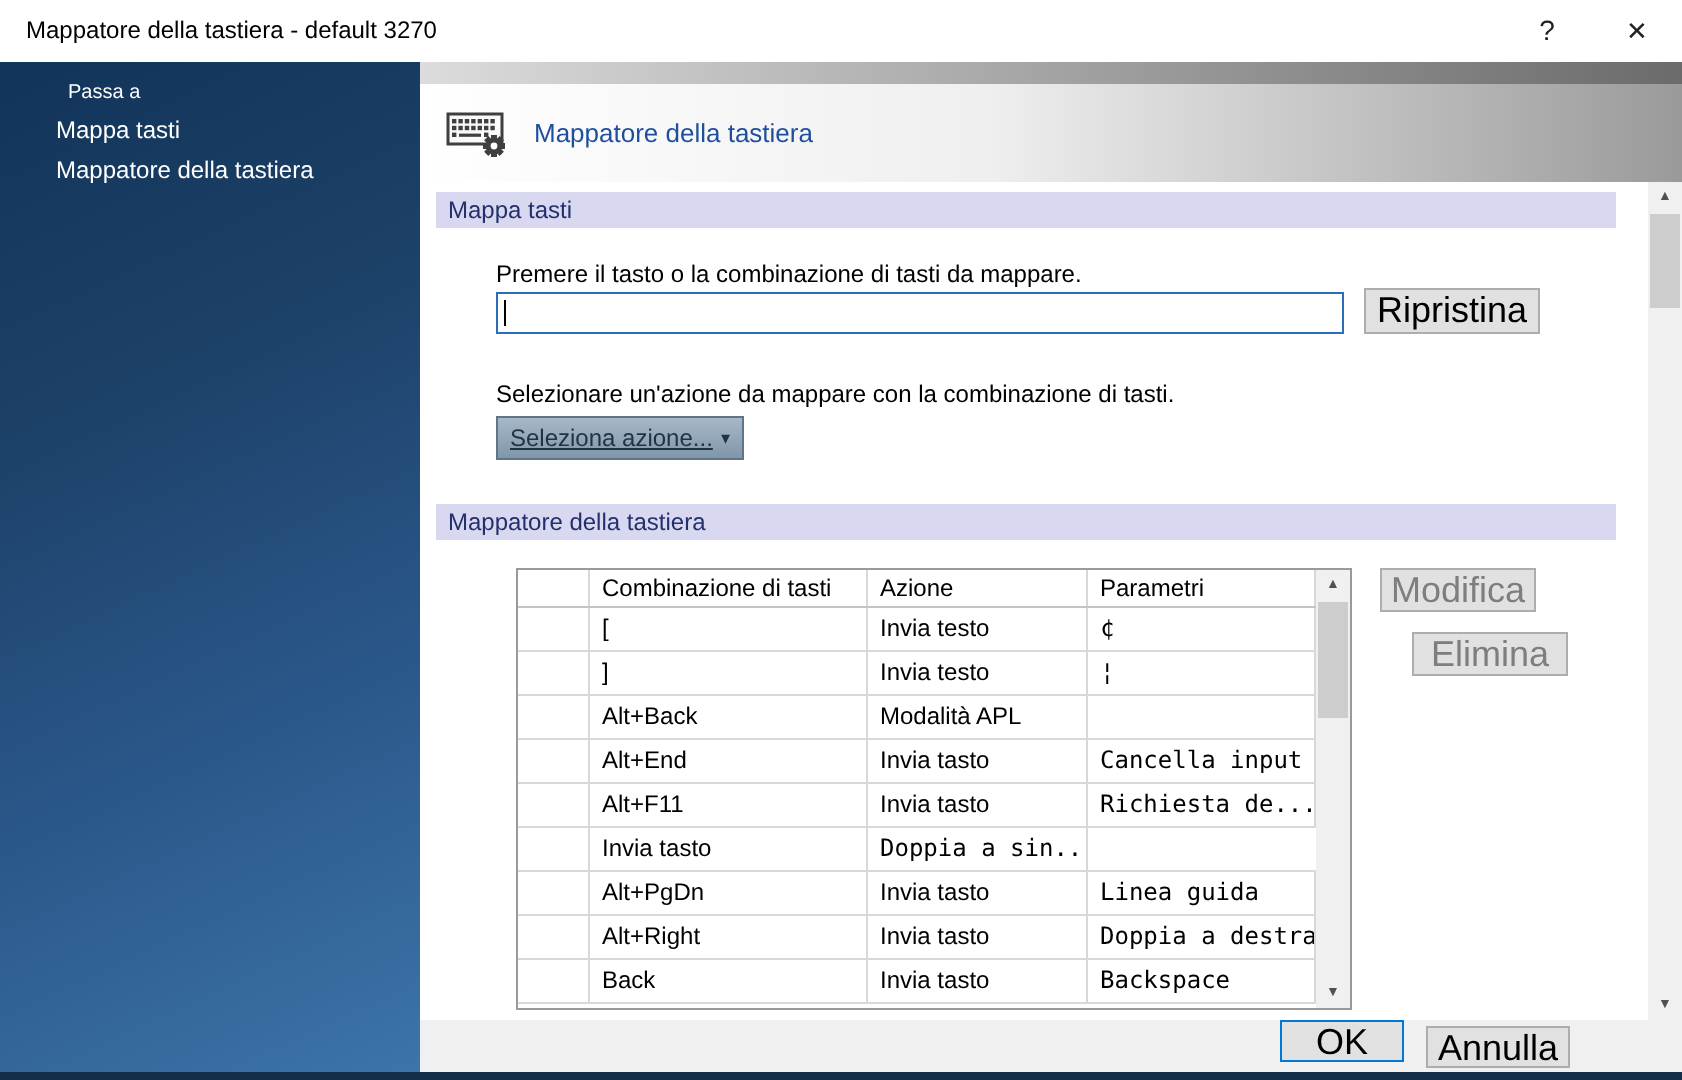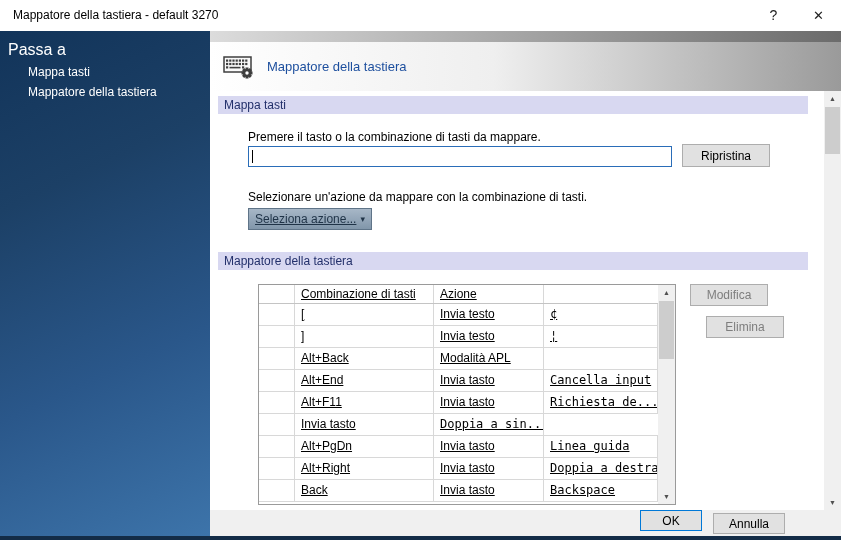--- a/index.html
+++ b/index.html
@@ -9,52 +9,52 @@
   
   .titlebar{position:absolute;left:0;top:0;width:841px;height:31px;background:#ffffff;}
   .title{position:absolute;left:13px;top:0;line-height:31px;font-size:12px;color:#000;}
   .tb-btn{position:absolute;top:0;width:45px;height:31px;text-align:center;line-height:31px;color:#222;}
   .tb-help{right:45px;font-size:14px;}
   .tb-close{right:0;font-size:13px;}
 
   
   .sidebar{position:absolute;left:0;top:31px;width:210px;height:505px;
     background:linear-gradient(155deg,#12345a 0%,#1c4066 30%,#2a578a 65%,#3d74aa 100%);color:#fff;}
-  .sb-header{padding:10px 0 0 8px;font-size:16px;}
+  .sb-header{padding:10px 0 0 8px;font-size:10px;margin-left:26px;}
   .sb-item{padding-left:28px;margin-top:6px;font-size:12px;cursor:pointer;white-space:nowrap;}
 
   
   .banner{position:absolute;left:210px;top:31px;width:631px;height:60px;}
   .banner-strip{height:11px;background:linear-gradient(to right,#dcdcdc,#6b6b6b);}
   .banner-main{height:49px;background:linear-gradient(to right,#ffffff 0%,#efefef 45%,#9a9a9a 100%);
     display:flex;align-items:center;padding-left:13px;}
   .kb-icon{width:32px;height:27px;margin-right:12px;display:inline-block;}
   .banner-title{color:#1d4f9e;font-size:13px;}
 
   
   .content{position:absolute;left:210px;top:91px;width:614px;height:419px;background:#fff;}
   .section-header{position:absolute;left:8px;width:590px;height:18px;background:#d8d8f1;color:#23306b;
     line-height:18px;padding-left:6px;box-sizing:border-box;font-size:12px;}
   .s1{top:5px;} .s2{top:161px;}
   .instr{position:absolute;left:38px;font-size:12px;color:#000;white-space:nowrap;}
   .i1{top:39px;} .i2{top:99px;}
   .key-input{position:absolute;left:38px;top:55px;width:422px;height:19px;border:1px solid #2a6db8;background:#fff;}
   .caret{position:absolute;left:3px;top:3px;width:1px;height:13px;background:#000;}
-  .btn{font-family:inherit;font-size:12px;background:#e1e1e1;border:1px solid #adadad;color:#000;cursor:pointer;}
+  .btn{font-family:inherit;font-size:18px;background:#e1e1e1;border:1px solid #adadad;color:#000;cursor:pointer;}
   .ripristina{position:absolute;left:472px;top:53px;width:88px;height:23px;}
   .action-dropdown{position:absolute;left:38px;top:117px;width:124px;height:22px;
     background:linear-gradient(#a7b7c7,#8196aa);border:1px solid #5f7488;
     display:flex;align-items:center;justify-content:space-between;padding:4px 6px;box-sizing:border-box;color:#1f3347;cursor:pointer;}
   .ad-label{text-decoration:underline;font-size:12px;white-space:nowrap;}
   .ad-arrow{font-size:9px;margin-left:4px;}
 
   
   .table-wrap{position:absolute;left:48px;top:193px;width:418px;height:221px;overflow:hidden;
     border:1px solid #9a9a9a;box-sizing:border-box;display:flex;background:#fff;}
-  .tbl{width:399px;text-decoration:underline;}
+  .tbl{width:399px;}
   .krow{display:grid;grid-template-columns:36px 139px 110px 114px;height:22px;border-bottom:1px solid #d8d8d8;box-sizing:border-box;}
   .khead{height:19px;border-bottom:1px solid #c4c4c4;}
   .kcell{border-right:1px solid #d8d8d8;padding-left:6px;line-height:21px;overflow:hidden;white-space:nowrap;font-size:12px;box-sizing:border-box;}
   .khead .kcell{line-height:18px;}
   .kcell.sel{padding:0;}
   .mono{font-family:"DejaVu Sans Mono",monospace;font-size:12px;}
 
   
   .scrollbar{background:#f0f0f0;}
   .tbl-scroll{position:relative;width:17px;flex:0 0 17px;}
@@ -151,20 +151,21 @@
     </div>
 
     <div class="section-header s2">Mappatore della tastiera</div>
 
     <div class="table-wrap">
       <div class="tbl">
         <div class="krow khead">
           <div class="kcell sel"></div>
           <div class="kcell">Combinazione di tasti</div>
           <div class="kcell">Azione</div>
+          <div class="kcell">Parametri</div>
         </div>
         <div>
 
         <div class="krow" style="">
             <div class="kcell sel"></div>
             <div class="kcell">[</div>
             <div class="kcell">Invia testo</div>
             <div class="kcell mono">¢</div>
           </div>
             <div class="krow" style="">

